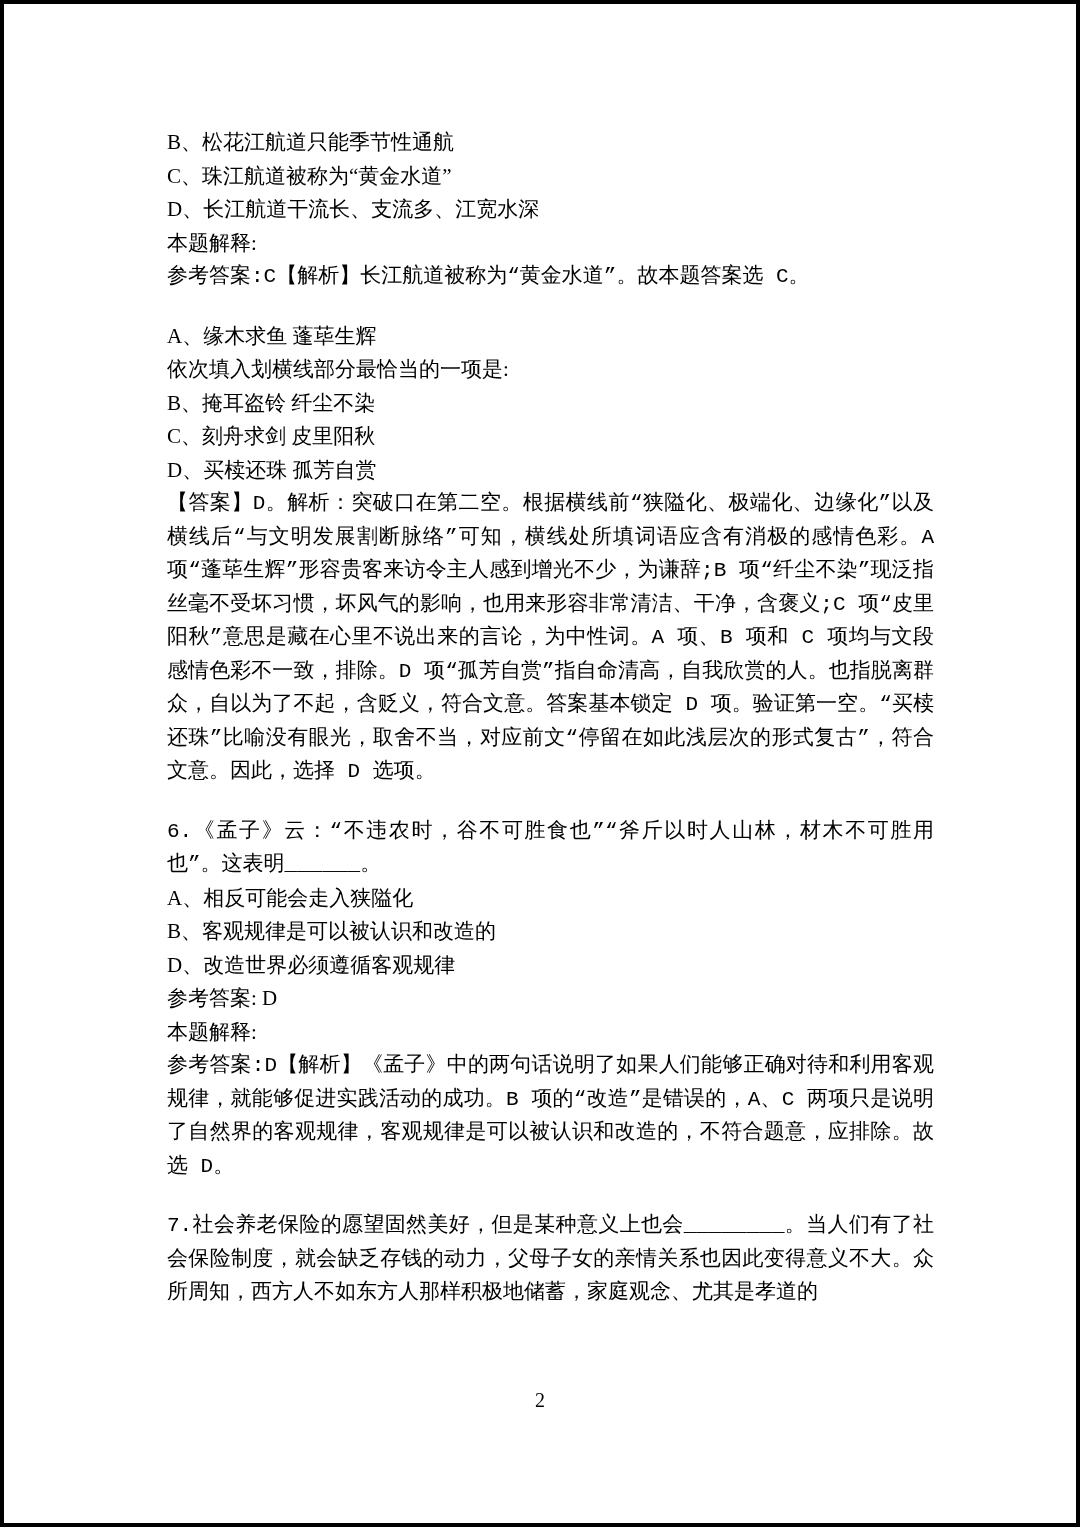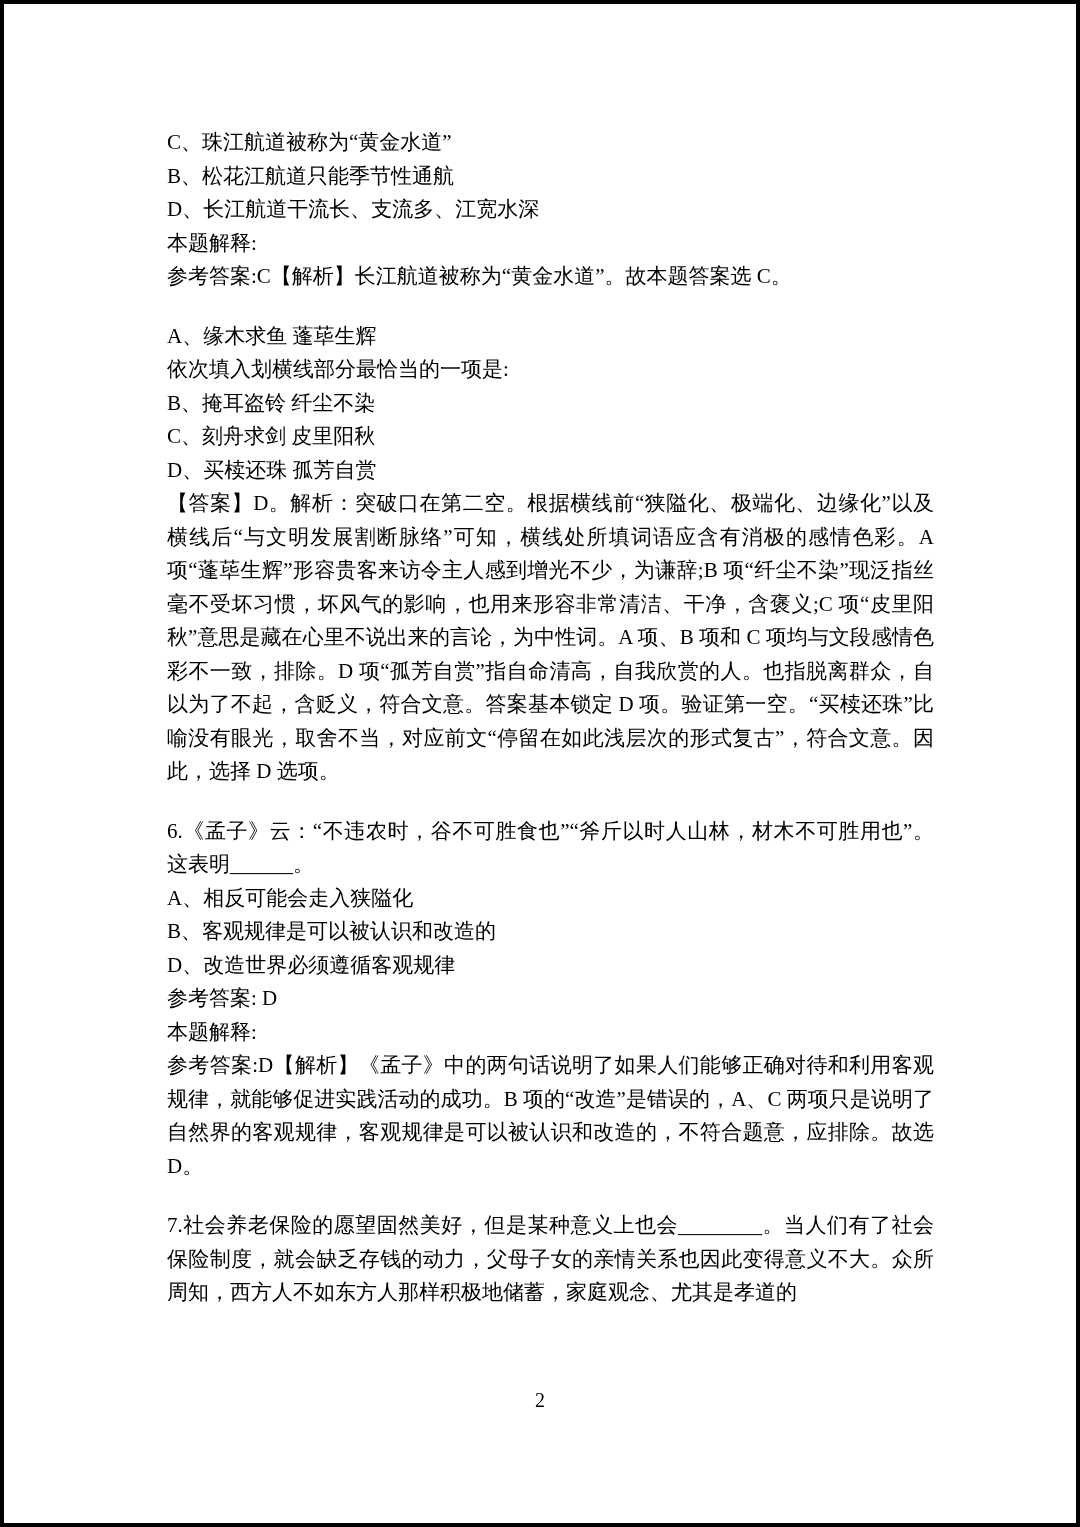--- a/index.html
+++ b/index.html
@@ -26,20 +26,21 @@
     font-size: 21px;
     line-height: 33.5px;
   }
   .qblock { margin: 0; }
   .qblock + .qblock { margin-top: 26px; }
   .para {
     margin: 0;
     text-align: justify;
     text-justify: inter-ideograph;
     word-break: break-all;
+    font-family: Liberation Mono, monospace;
   }
   .line {
     margin: 0;
     text-align: left;
   }
   .page-number {
     position: absolute;
     top: 1382px;
     left: 0;
     right: 0;
@@ -48,22 +49,22 @@
     line-height: 28px;
   }
 </style>
 </head>
 <body>
 
 <div class="page">
   <div class="content">
 
     <section class="qblock">
+      <p class="line">B、松花江航道只能季节性通航</p>
       <p class="line">C、珠江航道被称为“黄金水道”</p>
-      <p class="line">B、松花江航道只能季节性通航</p>
       <p class="line">D、长江航道干流长、支流多、江宽水深</p>
       <p class="line">本题解释:</p>
       <p class="para">参考答案:C【解析】长江航道被称为“黄金水道”。故本题答案选 C。</p>
     </section>
 
     <section class="qblock">
       <p class="line">A、缘木求鱼 蓬荜生辉</p>
       <p class="line">依次填入划横线部分最恰当的一项是:</p>
       <p class="line">B、掩耳盗铃 纤尘不染</p>
       <p class="line">C、刻舟求剑 皮里阳秋</p>

